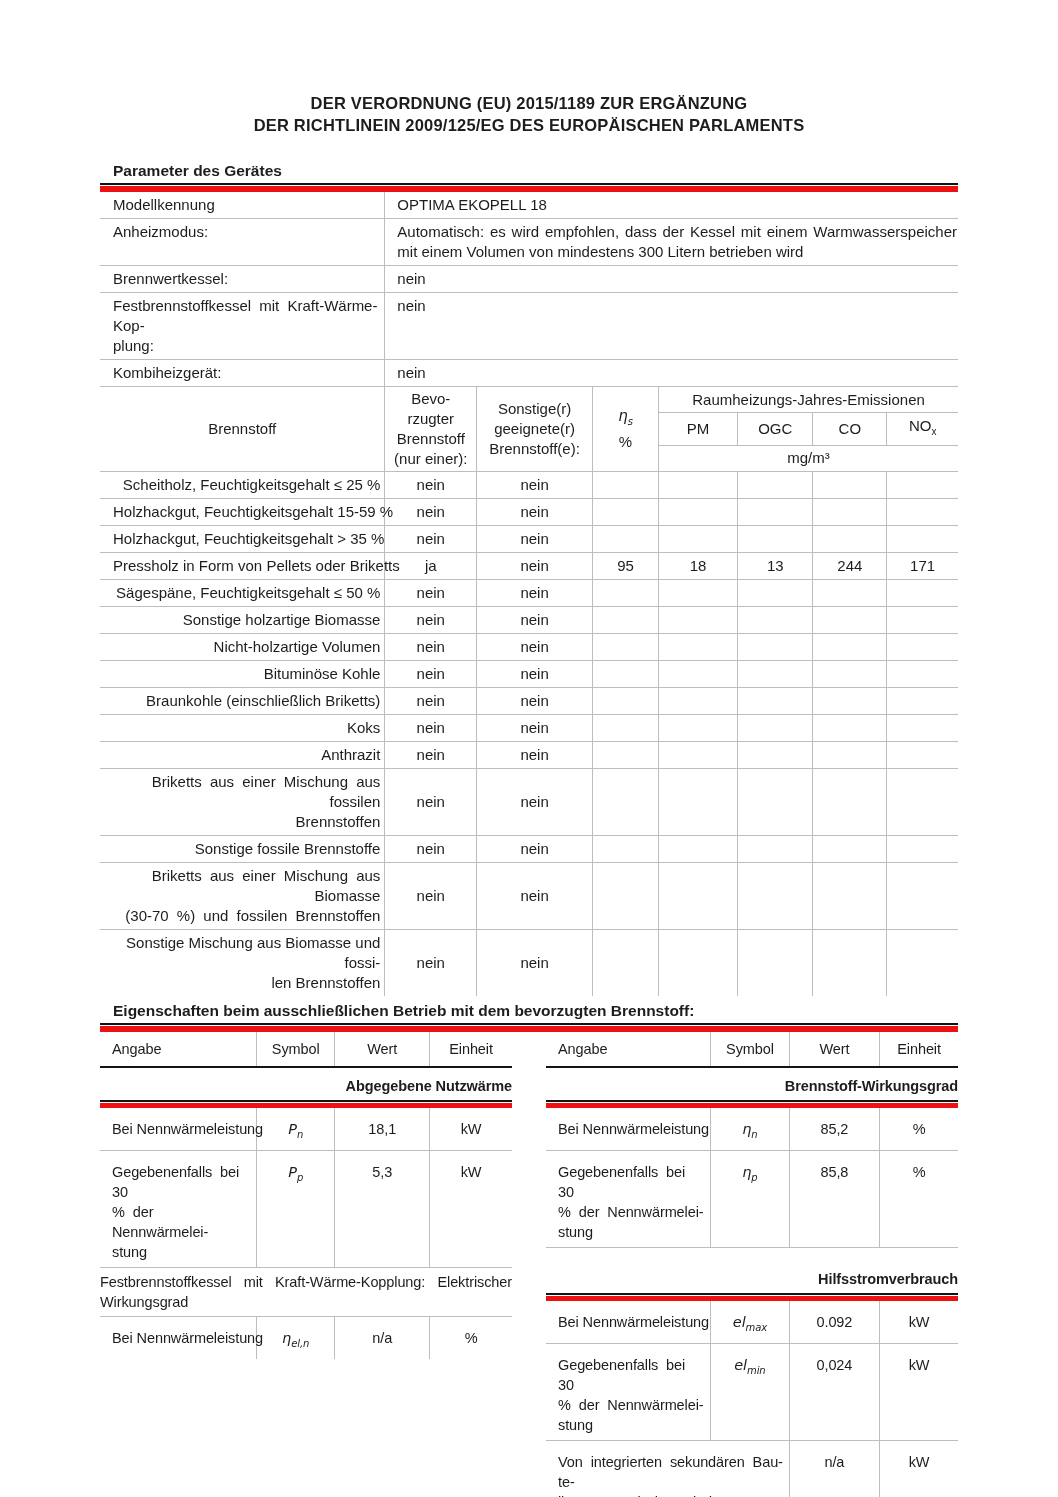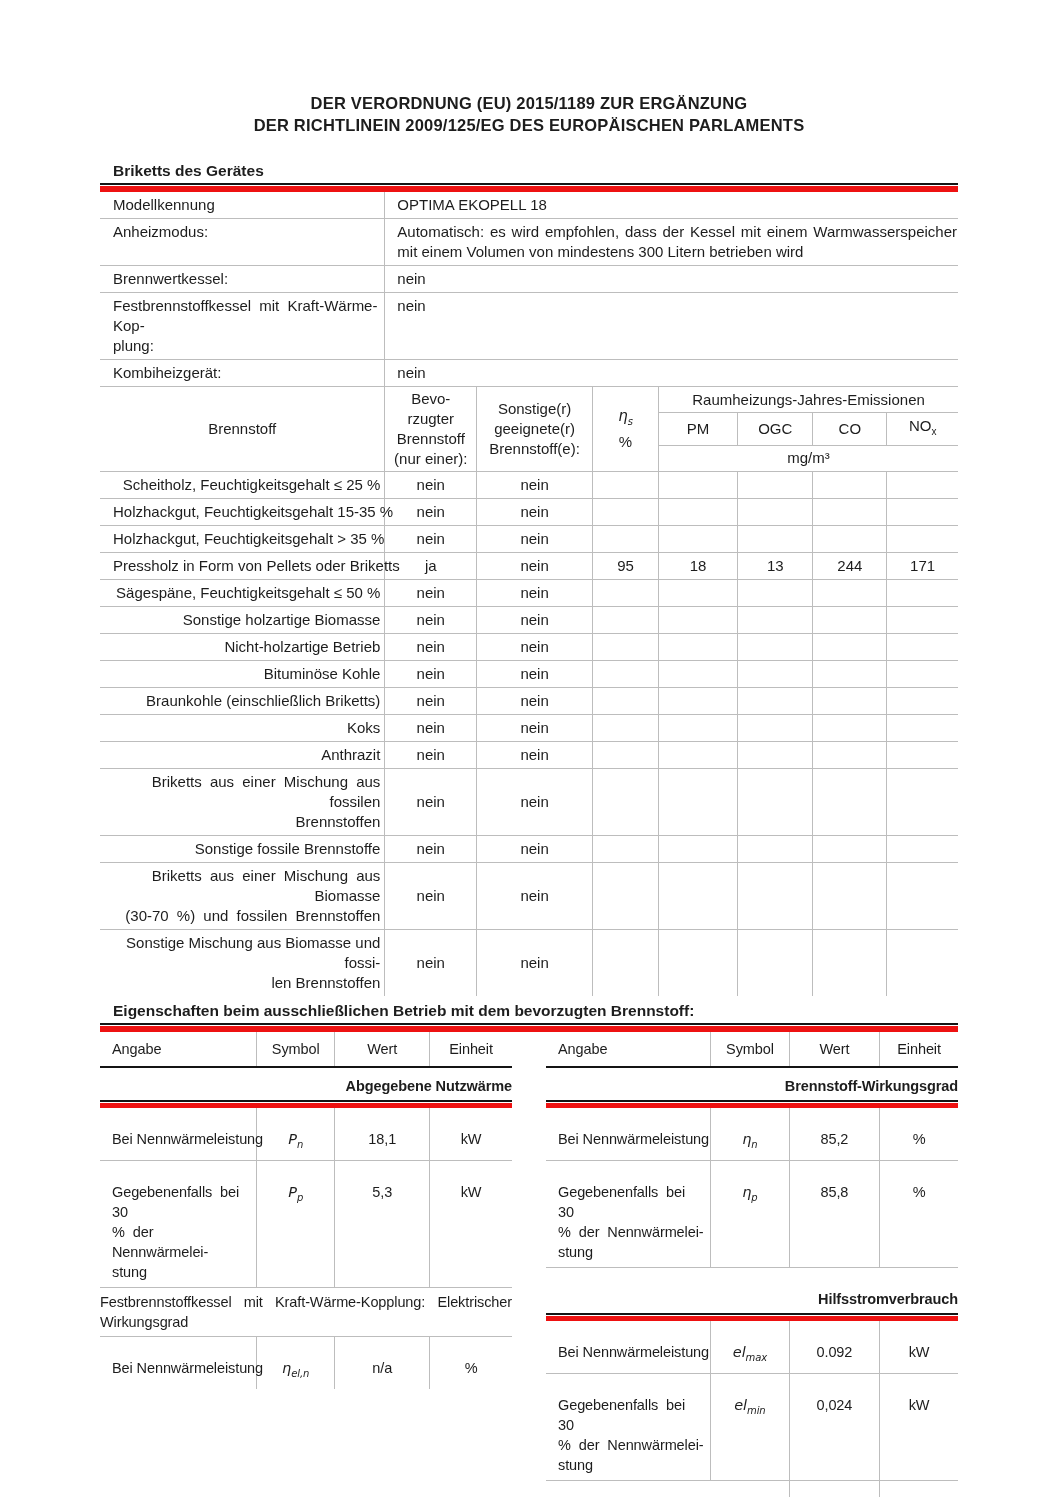--- a/index.html
+++ b/index.html
@@ -57,39 +57,39 @@
 
   
   .props{display:flex;gap:34px;align-items:flex-start;}
   .props > div{flex:1;}
   .bt{font-size:14.5px;letter-spacing:-.1px;}
   .bt th,.bt td{padding:6px 4px 6px 12px;}
   .bt th.c,.bt td.c{text-align:center;padding-left:2px;padding-right:2px;}
   .bt tr.hdr th{text-align:left;border-bottom:2px solid var(--rule-black);padding-top:7px;padding-bottom:7px;}
   .bt tr.hdr th.c{text-align:center;}
   .bt tr.hdr th + th,.bt tr.data td + td{border-left:1px solid var(--rule-gray);}
-  .bt tr.data td{border-bottom:1px solid var(--rule-gray);padding-top:21px;padding-bottom:5px;}
+  .bt tr.data td{border-bottom:1px solid var(--rule-gray);padding-top:11px;padding-bottom:5px;}
   .bt tr:last-child td{border-bottom:none;}
   .bt tr.secrow td{padding:8px 0 0 0;text-align:right;}
   .bt .sec-inner{font-weight:bold;padding:0 0 4px 0;border-bottom:2px solid var(--rule-black);}
   .bt .redbar{height:5px;}
   .bt tr.noterow td{padding:4px 0 4px 0;border-bottom:1px solid var(--rule-gray);}
   .bt tr.spacer td{height:14px;padding:0;}
 </style>
 </head>
 <body>
 
 <div class="page">
 
   <header class="doc-title">
     <div>DER VERORDNUNG (EU) 2015/1189 ZUR ERGÄNZUNG</div>
     <div>DER RICHTLINEIN 2009/125/EG DES EUROPÄISCHEN PARLAMENTS</div>
   </header>
 
-  <h2 class="sec-head mt-param">Briketts des Gerätes</h2>
+  <h2 class="sec-head mt-param">Parameter des Gerätes</h2>
   <div class="redbar"></div>
 
   <table class="param">
     <colgroup>
         <col style="width:33.2%">
         <col style="width:66.8%">
       </colgroup>
     <tbody>
       <tr>
         <td class="nw">Modellkennung</td>
@@ -154,21 +154,21 @@
           <td class="name nw">Scheitholz, Feuchtigkeitsgehalt ≤ 25 %</td>
           <td class="c">nein</td>
           <td class="c">nein</td>
           <td class="c"></td>
           <td class="c"></td>
           <td class="c"></td>
           <td class="c"></td>
           <td class="c"></td>
         </tr>
       <tr>
-          <td class="name nw">Holzhackgut, Feuchtigkeitsgehalt 15-35 %</td>
+          <td class="name nw">Holzhackgut, Feuchtigkeitsgehalt 15-59 %</td>
           <td class="c">nein</td>
           <td class="c">nein</td>
           <td class="c"></td>
           <td class="c"></td>
           <td class="c"></td>
           <td class="c"></td>
           <td class="c"></td>
         </tr>
       <tr>
           <td class="name nw">Holzhackgut, Feuchtigkeitsgehalt &gt; 35 %</td>
@@ -204,21 +204,21 @@
           <td class="name nw">Sonstige holzartige Biomasse</td>
           <td class="c">nein</td>
           <td class="c">nein</td>
           <td class="c"></td>
           <td class="c"></td>
           <td class="c"></td>
           <td class="c"></td>
           <td class="c"></td>
         </tr>
       <tr>
-          <td class="name nw">Nicht-holzartige Betrieb</td>
+          <td class="name nw">Nicht-holzartige Volumen</td>
           <td class="c">nein</td>
           <td class="c">nein</td>
           <td class="c"></td>
           <td class="c"></td>
           <td class="c"></td>
           <td class="c"></td>
           <td class="c"></td>
         </tr>
       <tr>
           <td class="name nw">Bituminöse Kohle</td>

